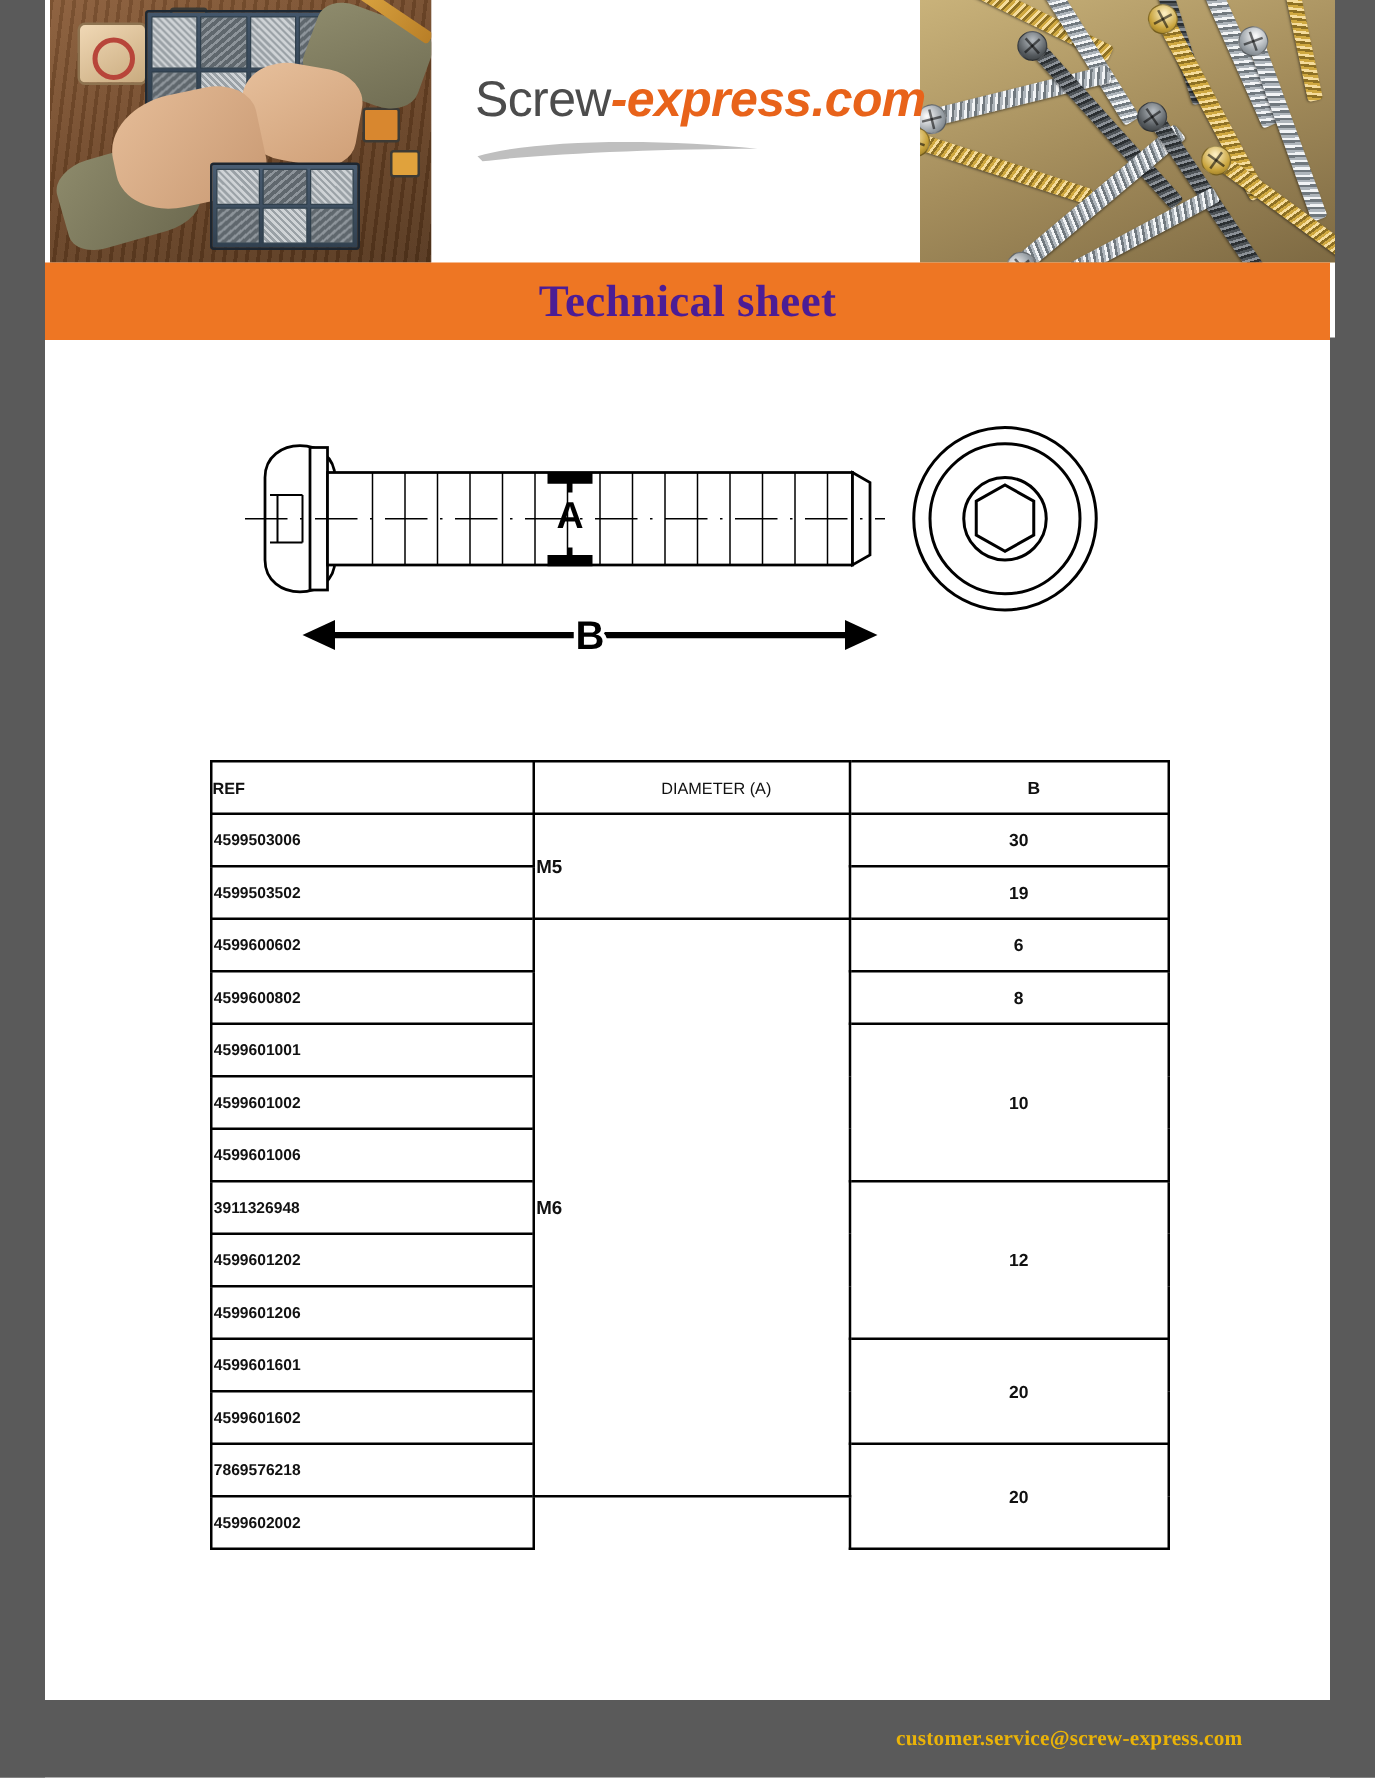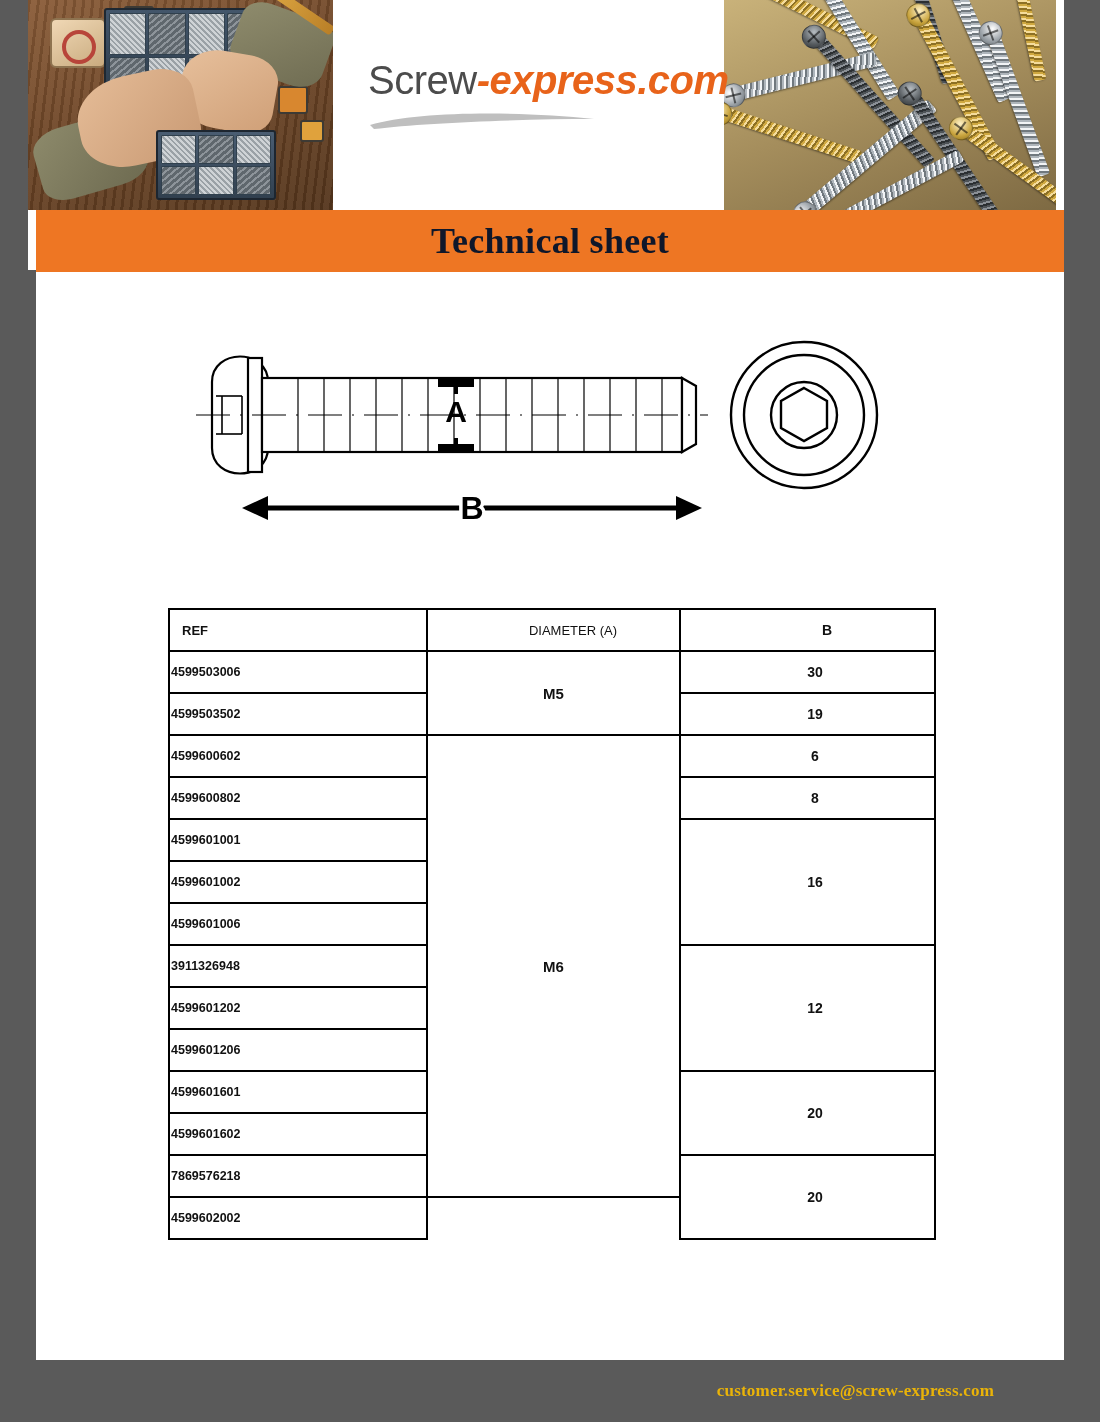--- a/index.html
+++ b/index.html
@@ -30,21 +30,21 @@
   .side-bar-right {
     position: absolute;
     right: 0; top: 0;
     width: 36px; height: 1422px;
     background: #5a5a5a;
   }
 
   
   .header {
     position: absolute;
-    left: 28px; top: 0;
+    left: 40px; top: 0;
     width: 1028px;
     height: 270px;
     background: #ffffff;
     overflow: hidden;
   }
   .header-photo-left {
     position: absolute;
     left: 0; top: 0;
     width: 305px; height: 210px;
     overflow: hidden;
@@ -278,21 +278,21 @@
     left: 36px;
     top: 210px;
     width: 1028px;
     height: 62px;
     background: #ee7623;
     display: flex;
     align-items: center;
     justify-content: center;
   }
   .banner-title {
-    color: #0f172a;
+    color: #4c1d95;
     font-size: 36px;
     font-weight: 700;
     letter-spacing: 0.3px;
     font-family: "Liberation Serif", serif;
   }
 
   
   .drawing {
     position: absolute;
     left: 36px;
@@ -314,21 +314,21 @@
     table-layout: fixed;
   }
   table.spec th, table.spec td {
     border: 2px solid #000000;
     height: 38px;
     font-size: 13px;
     color: #111111;
   }
   table.spec th.ref-h {
     text-align: left;
-    padding-left: 12px;
+    padding-left: 0;
     font-size: 13px;
     font-weight: 700;
   }
   table.spec td.ref {
     text-align: left;
     font-weight: 700;
     font-size: 12.5px;
   }
   table.spec th.c, table.spec td.c {
     text-align: center;
@@ -338,21 +338,21 @@
     font-weight: 400;
     font-size: 13px;
   }
   table.spec th.b-h {
     font-weight: 700;
     font-size: 14px;
   }
   table.spec td.diam {
     font-weight: 700;
     font-size: 15px;
-    text-align: center;
+    text-align: left;
   }
   table.spec td.bval {
     font-weight: 700;
     font-size: 14px;
     text-align: center;
     padding-left: 16px;
   }
   .col-ref { width: 258px; }
   .col-diam { width: 253px; }
   .col-b { width: 255px; }
@@ -589,21 +589,21 @@
             <td class="ref">4599600602</td>
             <td class="diam" rowspan="11">M6</td>
             <td class="bval" rowspan="1">6</td>
           </tr>
           <tr>
             <td class="ref">4599600802</td>
             <td class="bval" rowspan="1">8</td>
           </tr>
           <tr>
             <td class="ref">4599601001</td>
-            <td class="bval" rowspan="3">16</td>
+            <td class="bval" rowspan="3">10</td>
           </tr>
           <tr>
             <td class="ref">4599601002</td>
           </tr>
           <tr>
             <td class="ref">4599601006</td>
           </tr>
           <tr>
             <td class="ref">3911326948</td>
             <td class="bval" rowspan="3">12</td>

